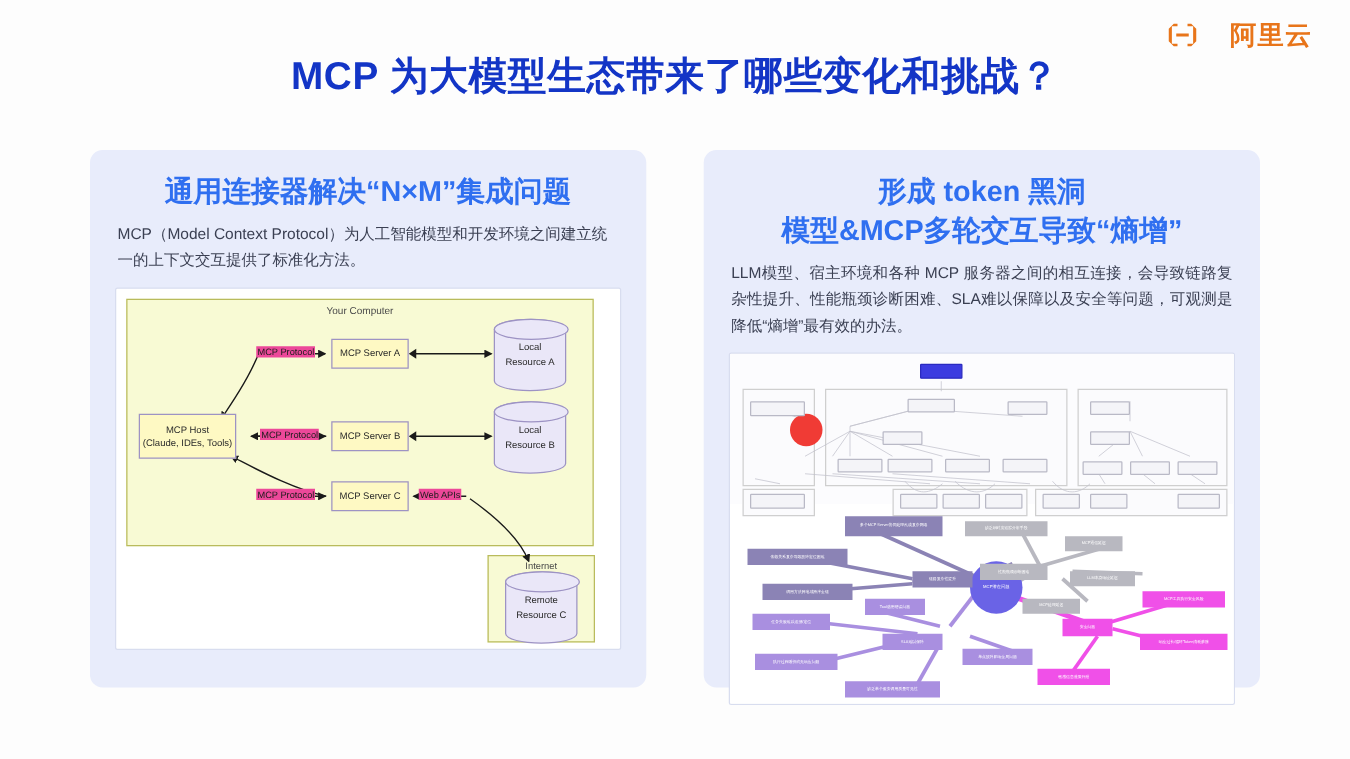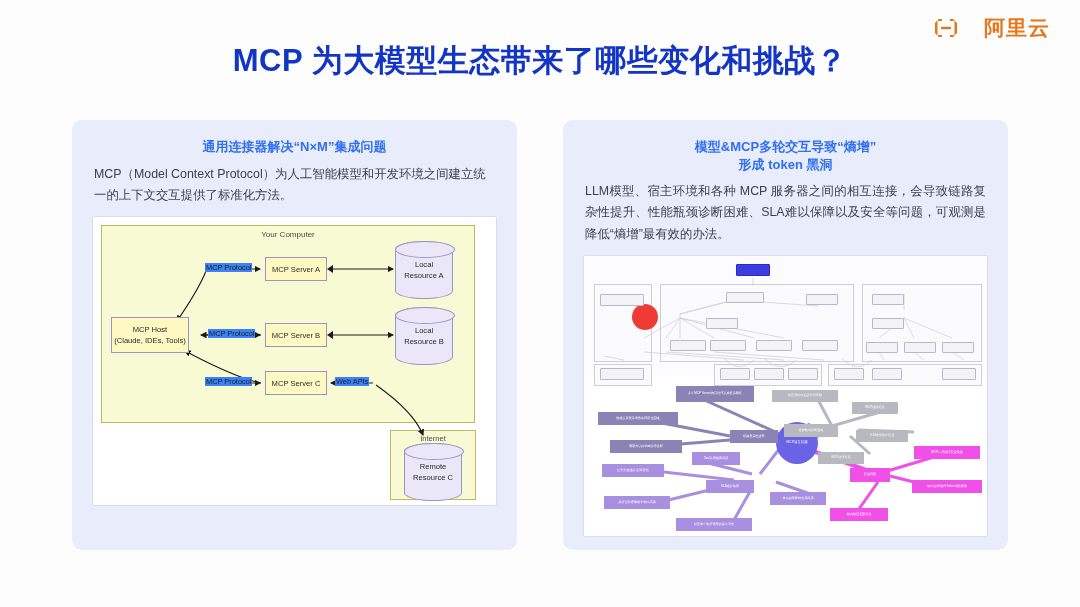--- a/index.html
+++ b/index.html
@@ -27,21 +27,21 @@
   .card {
     position: absolute; top: 120px; height: 430px;
     background: #e8ecfb; border-radius: 10px;
     padding: 18px 20px 14px 20px;
   }
   .card-left  { left: 72px;  width: 445px; }
   .card-right { left: 563px; width: 445px; }
 
   .card-title {
     text-align: center; color: #2f6ff0; font-weight: 700;
-    font-size: 13px; line-height: 1.35; margin-bottom: 8px;
+    font-size: 23px; line-height: 1.35; margin-bottom: 8px;
   }
   .card-title .ln { display: block; }
   .card-body {
     color: #3a3f52; font-size: 12.4px; line-height: 1.72;
     margin: 0 2px 10px 2px; text-align: justify;
   }
   .card-left .card-body { text-align: left; }
 
   
   .figure {
@@ -81,21 +81,21 @@
     border-radius: 50% / 14%;
     display: flex; flex-direction: column; align-items: center; justify-content: center;
     font-size: 7.6px; color: #2a2a2a; line-height: 1.5; text-align: center;
   }
   .cyl::before {
     content: ""; position: absolute; left: -1px; top: -1px; width: 58px; height: 15px;
     border: 1px solid #9d93c4; border-radius: 50%; background: #eae7f8;
   }
   .cyl span { position: relative; z-index: 2; }
   .edge-label {
-    position: absolute; font-size: 7.4px; color: #1b1b1b; background: #3b82f6;
+    position: absolute; font-size: 7.4px; color: #1b1b1b; background: #ec4899;
     padding: 0 1px; white-space: nowrap;
   }
 
   
   .rf { position: absolute; inset: 0; background: #ffffff; }
   .rf-top {
     position: absolute; left: 0; top: 0; width: 100%; height: 120px;
     background: #fcfcfe;
   }
   .rf-panel { position: absolute; border: 1px solid #cfcfcf; background: #fbfbfd; }
@@ -231,22 +231,22 @@
         <div class="edge-label" style="left:112px; top:46px;">MCP Protocol</div>
         <div class="edge-label" style="left:115px; top:112px;">MCP Protocol</div>
         <div class="edge-label" style="left:112px; top:160px;">MCP Protocol</div>
         <div class="edge-label" style="left:242px; top:160px;">Web APIs</div>
       </div>
     </div>
   </section>
 
   <section class="card card-right">
     <div class="card-title">
+      <span class="ln">形成 token 黑洞</span>
       <span class="ln">模型&amp;MCP多轮交互导致“熵增”</span>
-      <span class="ln">形成 token 黑洞</span>
     </div>
     <p class="card-body">LLM模型、宿主环境和各种 MCP 服务器之间的相互连接，会导致链路复杂性提升、性能瓶颈诊断困难、SLA难以保障以及安全等问题，可观测是降低“熵增”最有效的办法。</p>
 
     <div class="figure figure-right">
       <div class="rf">
 
         <div class="rf-top">
           <div class="rf-panel" style="left:10px;  top:28px;  width:58px;  height:78px;"></div>
           <div class="rf-panel" style="left:76px;  top:28px;  width:194px; height:78px;"></div>
           <div class="rf-panel" style="left:278px; top:28px;  width:120px; height:78px;"></div>

